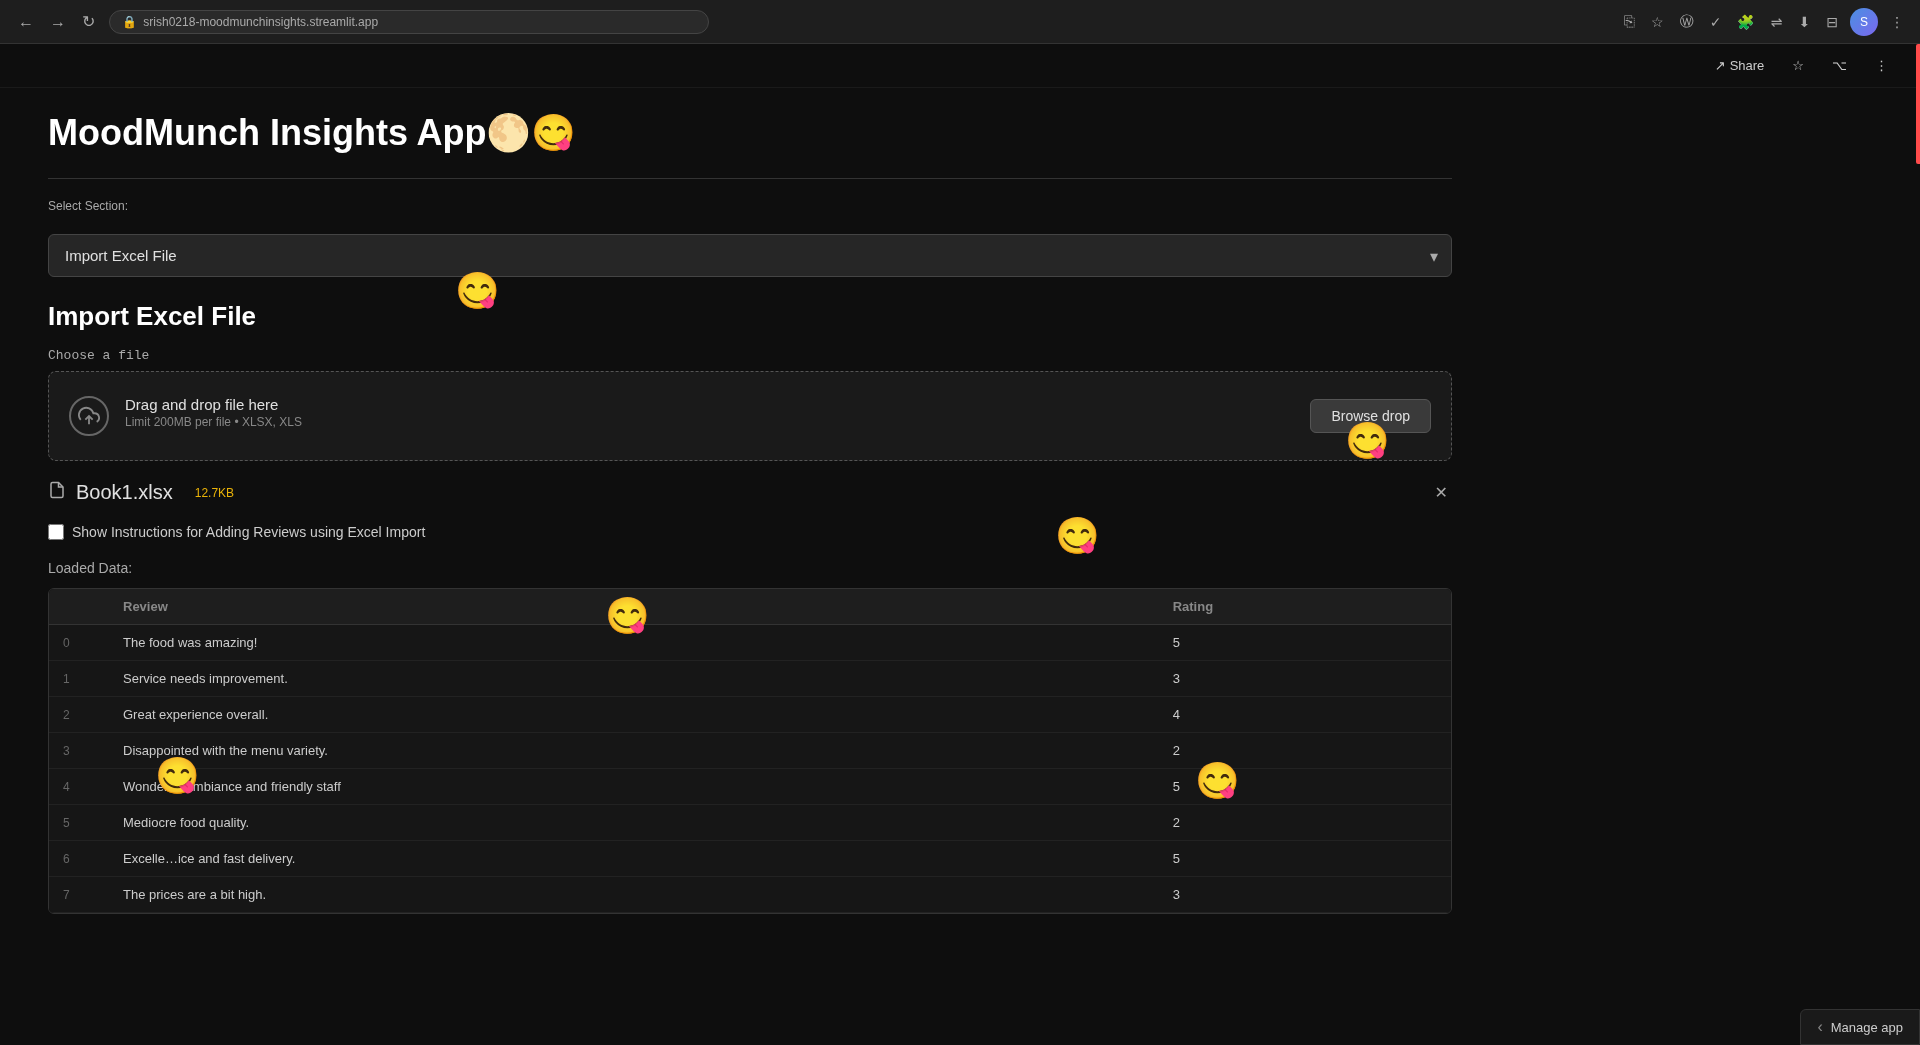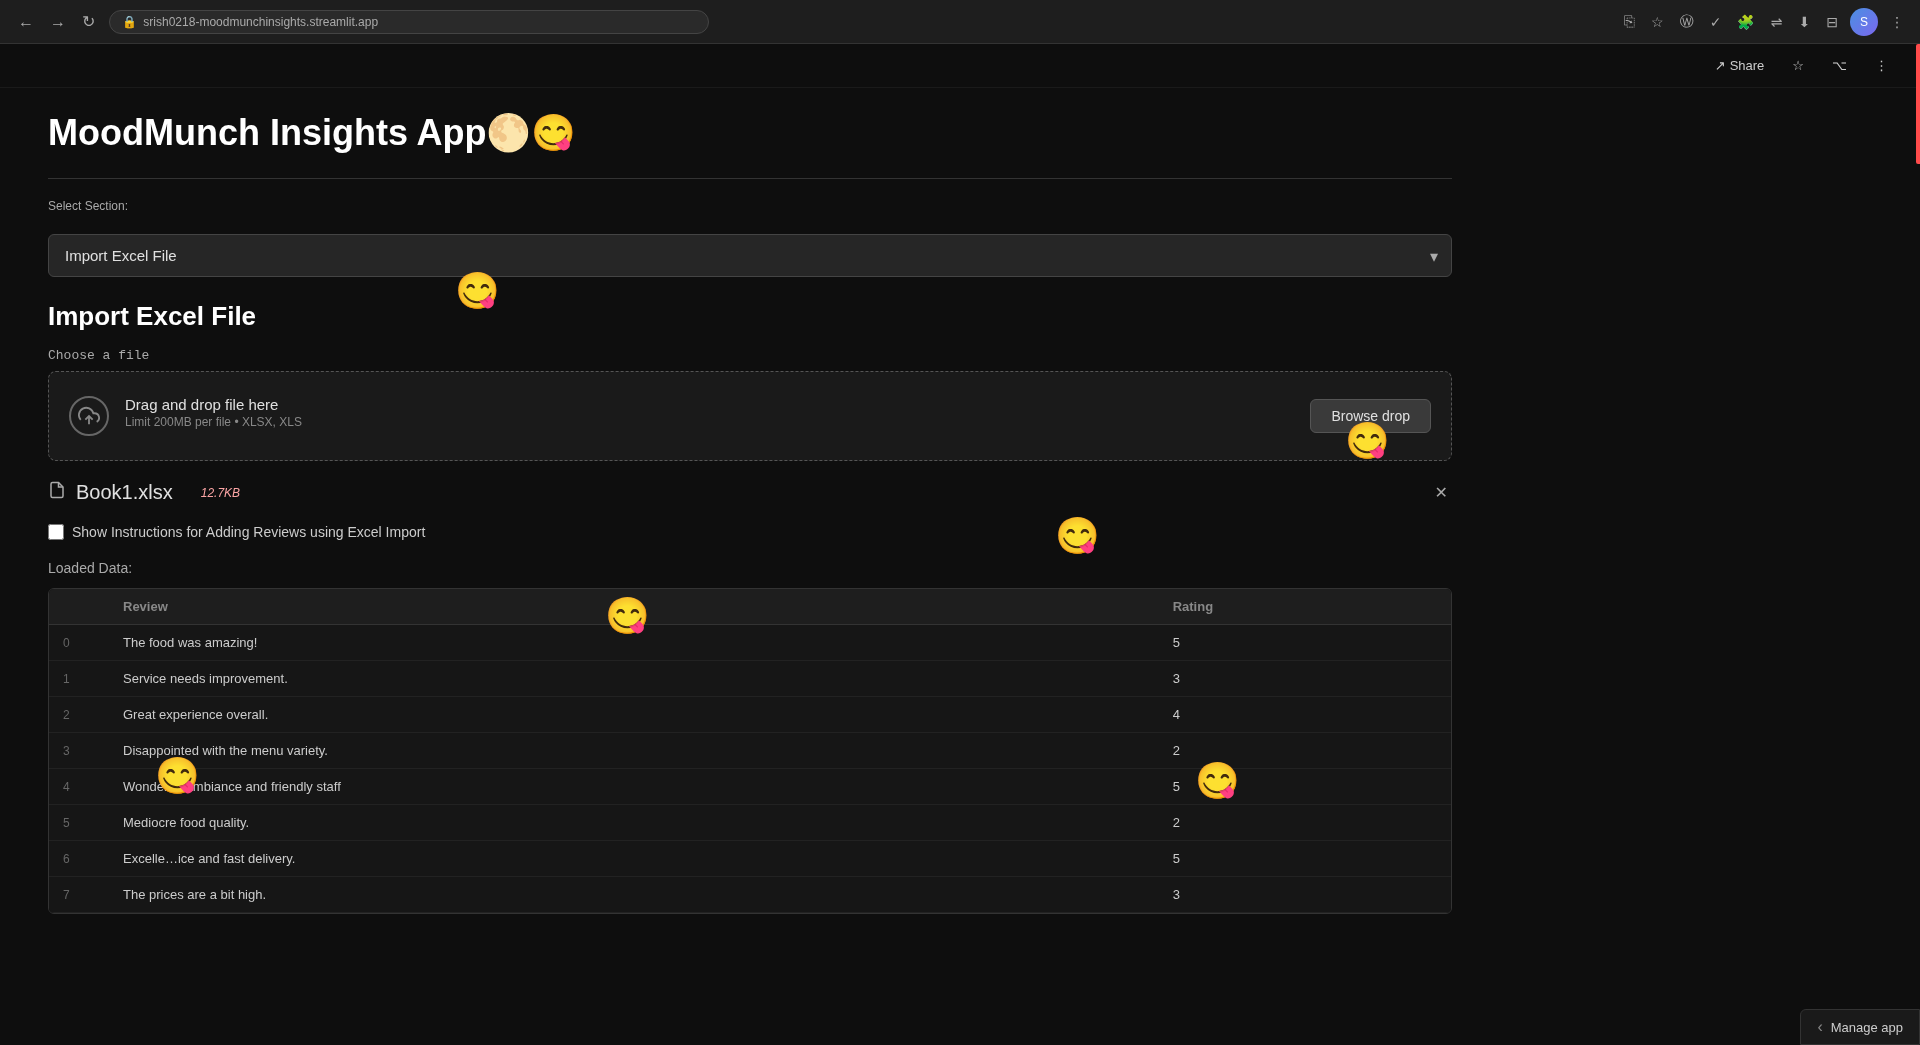--- a/index.html
+++ b/index.html
@@ -259,24 +259,23 @@
       color: #aaa;
       font-size: 18px;
     }
 
     .file-name {
       color: #e0e0e0;
       font-size: 20px;
     }
 
     .file-size {
-      color: #fca5a5;
+      color: #eab308;
       font-size: 12px;
-      margin-left: 18px;
-      font-style: italic;
+      margin-left: 12px;
     }
 
     .file-remove-btn {
       background: none;
       border: none;
       color: #aaa;
       cursor: pointer;
       font-size: 16px;
       padding: 4px;
     }

